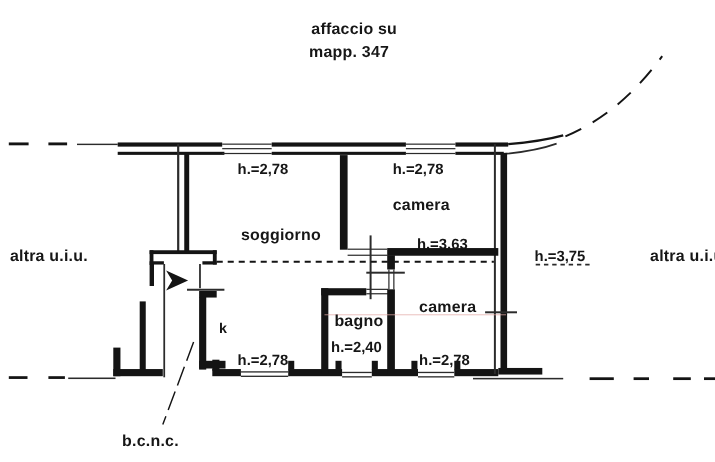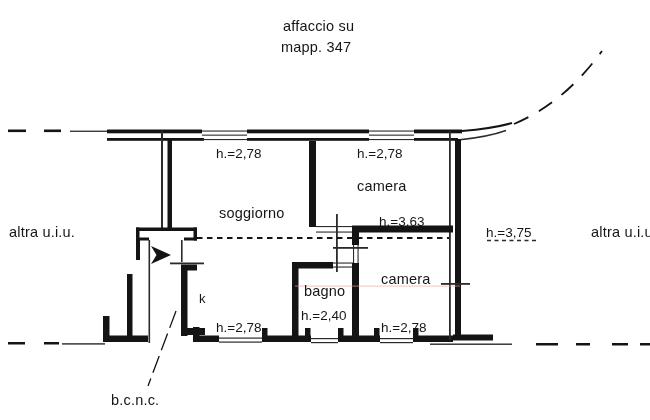--- a/index.html
+++ b/index.html
@@ -1,17 +1,17 @@
 <!DOCTYPE html>
 <html><head>
 <meta charset="utf-8">
 <style>
   html,body{margin:0;padding:0;background:#ffffff;}
   .page{width:650px;height:420px;position:relative;background:#ffffff;overflow:hidden;
-        font-family:"Liberation Sans", sans-serif;}
+        font-family:"Liberation Sans", sans-serif;font-weight:bold;}
   svg{display:block;}
   text{fill:#161616;font-family:"Liberation Sans", sans-serif;}
   .t-name{font-size:14.5px;letter-spacing:.2px;}
   .t-h{font-size:13.5px;}
   .t-small{font-size:13px;}
   .ink{fill:#141414;}
   .thin{fill:#2b2b2b;}
 </style>
 </head>
 <body>

